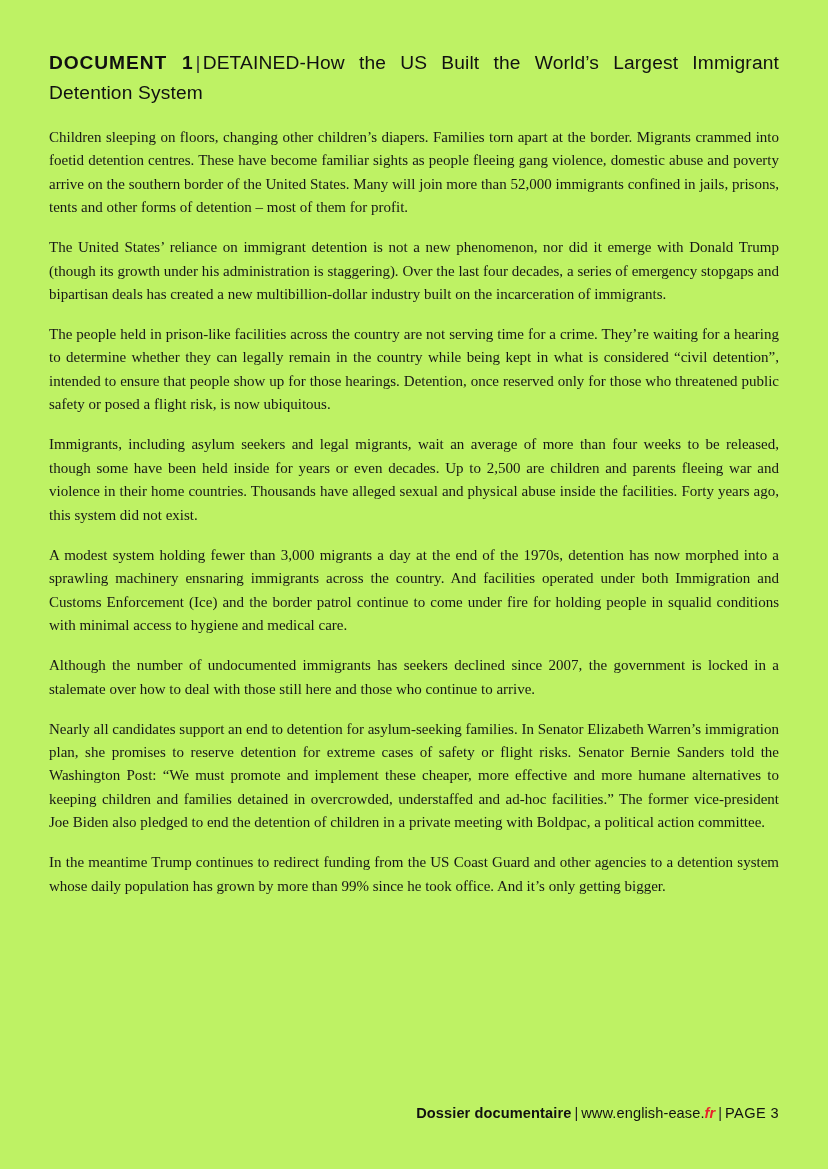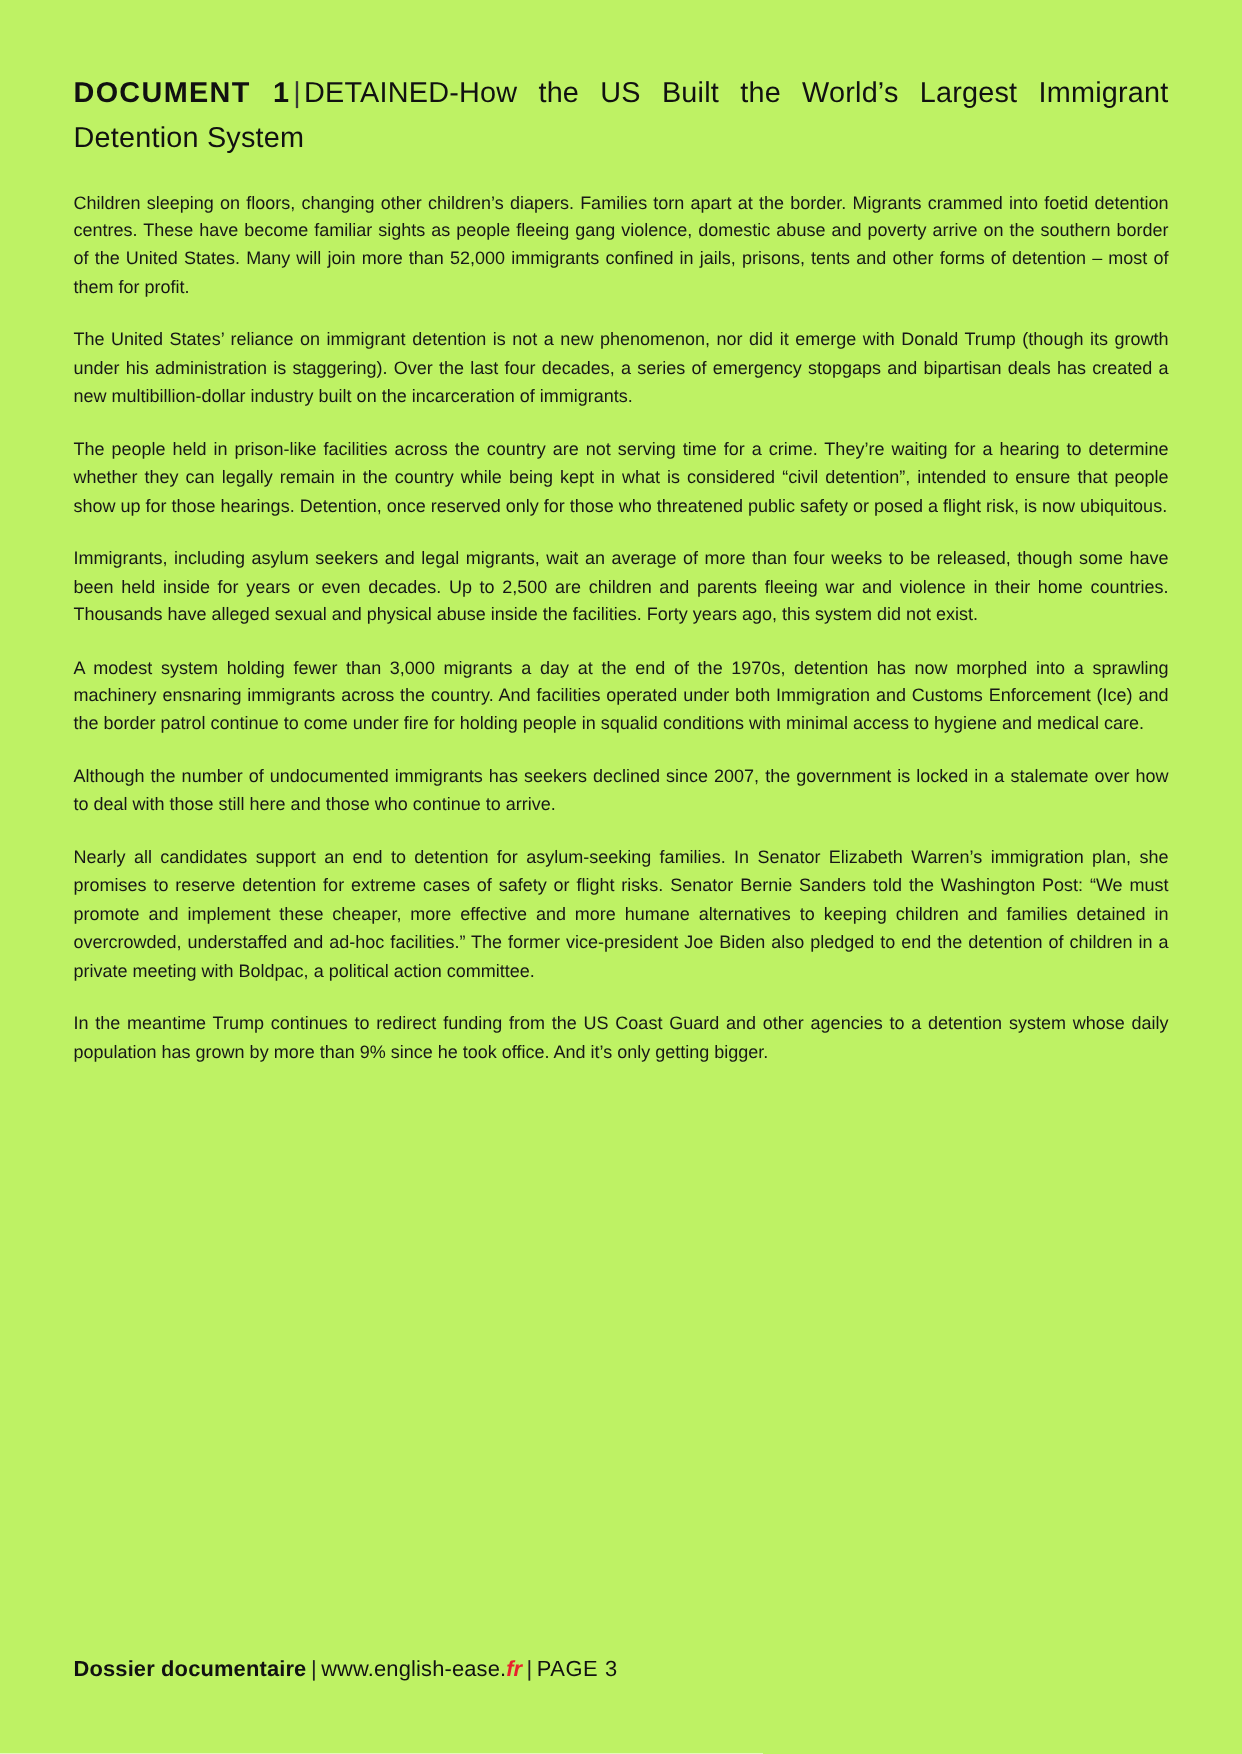--- a/index.html
+++ b/index.html
@@ -48,39 +48,40 @@
     font-weight: 400;
     color: #3a3a3a;
     padding: 0 2px;
   }
   .doc-title .doc-heading {
     font-weight: 400;
   }
 
   
   .para {
-    font-size: 12px;
+    font-size: 15px;
     line-height: 1.565;
     text-align: justify;
     text-justify: inter-word;
     margin: 0 0 16.5px 0;
     color: #171717;
     hyphens: none;
+    font-family: Liberation Serif, serif;
   }
   .para:last-of-type {
     margin-bottom: 0;
   }
 
   
   .footer {
     position: absolute;
     left: 49px;
     right: 49px;
     bottom: 47px;
-    text-align: left;
+    text-align: right;
     font-size: 14.6px;
     line-height: 1.2;
     white-space: nowrap;
     color: #111111;
   }
   .footer .f-strong {
     font-weight: 700;
     letter-spacing: 0.1px;
   }
   .footer .f-pipe {
@@ -111,19 +112,19 @@
 
     <h1 class="doc-title"><span class="doc-label">DOCUMENT 1</span><span class="doc-sep">|</span><span class="doc-heading">DETAINED-How the US Built the World’s Largest Immigrant Detention System</span></h1>
 
     <p class="para">Children sleeping on floors, changing other children’s diapers. Families torn apart at the border. Migrants crammed into foetid detention centres. These have become familiar sights as people fleeing gang violence, domestic abuse and poverty arrive on the southern border of the United States. Many will join more than 52,000 immigrants confined in jails, prisons, tents and other forms of detention – most of them for profit.</p>
     <p class="para">The United States’ reliance on immigrant detention is not a new phenomenon, nor did it emerge with Donald Trump (though its growth under his administration is staggering). Over the last four decades, a series of emergency stopgaps and bipartisan deals has created a new multibillion-dollar industry built on the incarceration of immigrants.</p>
     <p class="para">The people held in prison-like facilities across the country are not serving time for a crime. They’re waiting for a hearing to determine whether they can legally remain in the country while being kept in what is considered “civil detention”, intended to ensure that people show up for those hearings. Detention, once reserved only for those who threatened public safety or posed a flight risk, is now ubiquitous.</p>
     <p class="para">Immigrants, including asylum seekers and legal migrants, wait an average of more than four weeks to be released, though some have been held inside for years or even decades. Up to 2,500 are children and parents fleeing war and violence in their home countries. Thousands have alleged sexual and physical abuse inside the facilities. Forty years ago, this system did not exist.</p>
     <p class="para">A modest system holding fewer than 3,000 migrants a day at the end of the 1970s, detention has now morphed into a sprawling machinery ensnaring immigrants across the country. And facilities operated under both Immigration and Customs Enforcement (Ice) and the border patrol continue to come under fire for holding people in squalid conditions with minimal access to hygiene and medical care.</p>
     <p class="para">Although the number of undocumented immigrants has seekers declined since 2007, the government is locked in a stalemate over how to deal with those still here and those who continue to arrive.</p>
     <p class="para">Nearly all candidates support an end to detention for asylum-seeking families. In Senator Elizabeth Warren’s immigration plan, she promises to reserve detention for extreme cases of safety or flight risks. Senator Bernie Sanders told the Washington Post: “We must promote and implement these cheaper, more effective and more humane alternatives to keeping children and families detained in overcrowded, understaffed and ad-hoc facilities.” The former vice-president Joe Biden also pledged to end the detention of children in a private meeting with Boldpac, a political action committee.</p>
-    <p class="para">In the meantime Trump continues to redirect funding from the US Coast Guard and other agencies to a detention system whose daily population has grown by more than 9% since he took office. And it’s only getting bigger.</p>
+    <p class="para">In the meantime Trump continues to redirect funding from the US Coast Guard and other agencies to a detention system whose daily population has grown by more than 99% since he took office. And it’s only getting bigger.</p>
 
   </div>
 
   <div class="footer"><span class="f-strong">Dossier documentaire</span><span class="f-pipe">|</span><span class="f-url">www.english-ease.</span><span class="f-tld">fr</span><span class="f-pipe">|</span><span class="f-page">PAGE 3</span></div>
 
 </div>
 
 </body></html>

